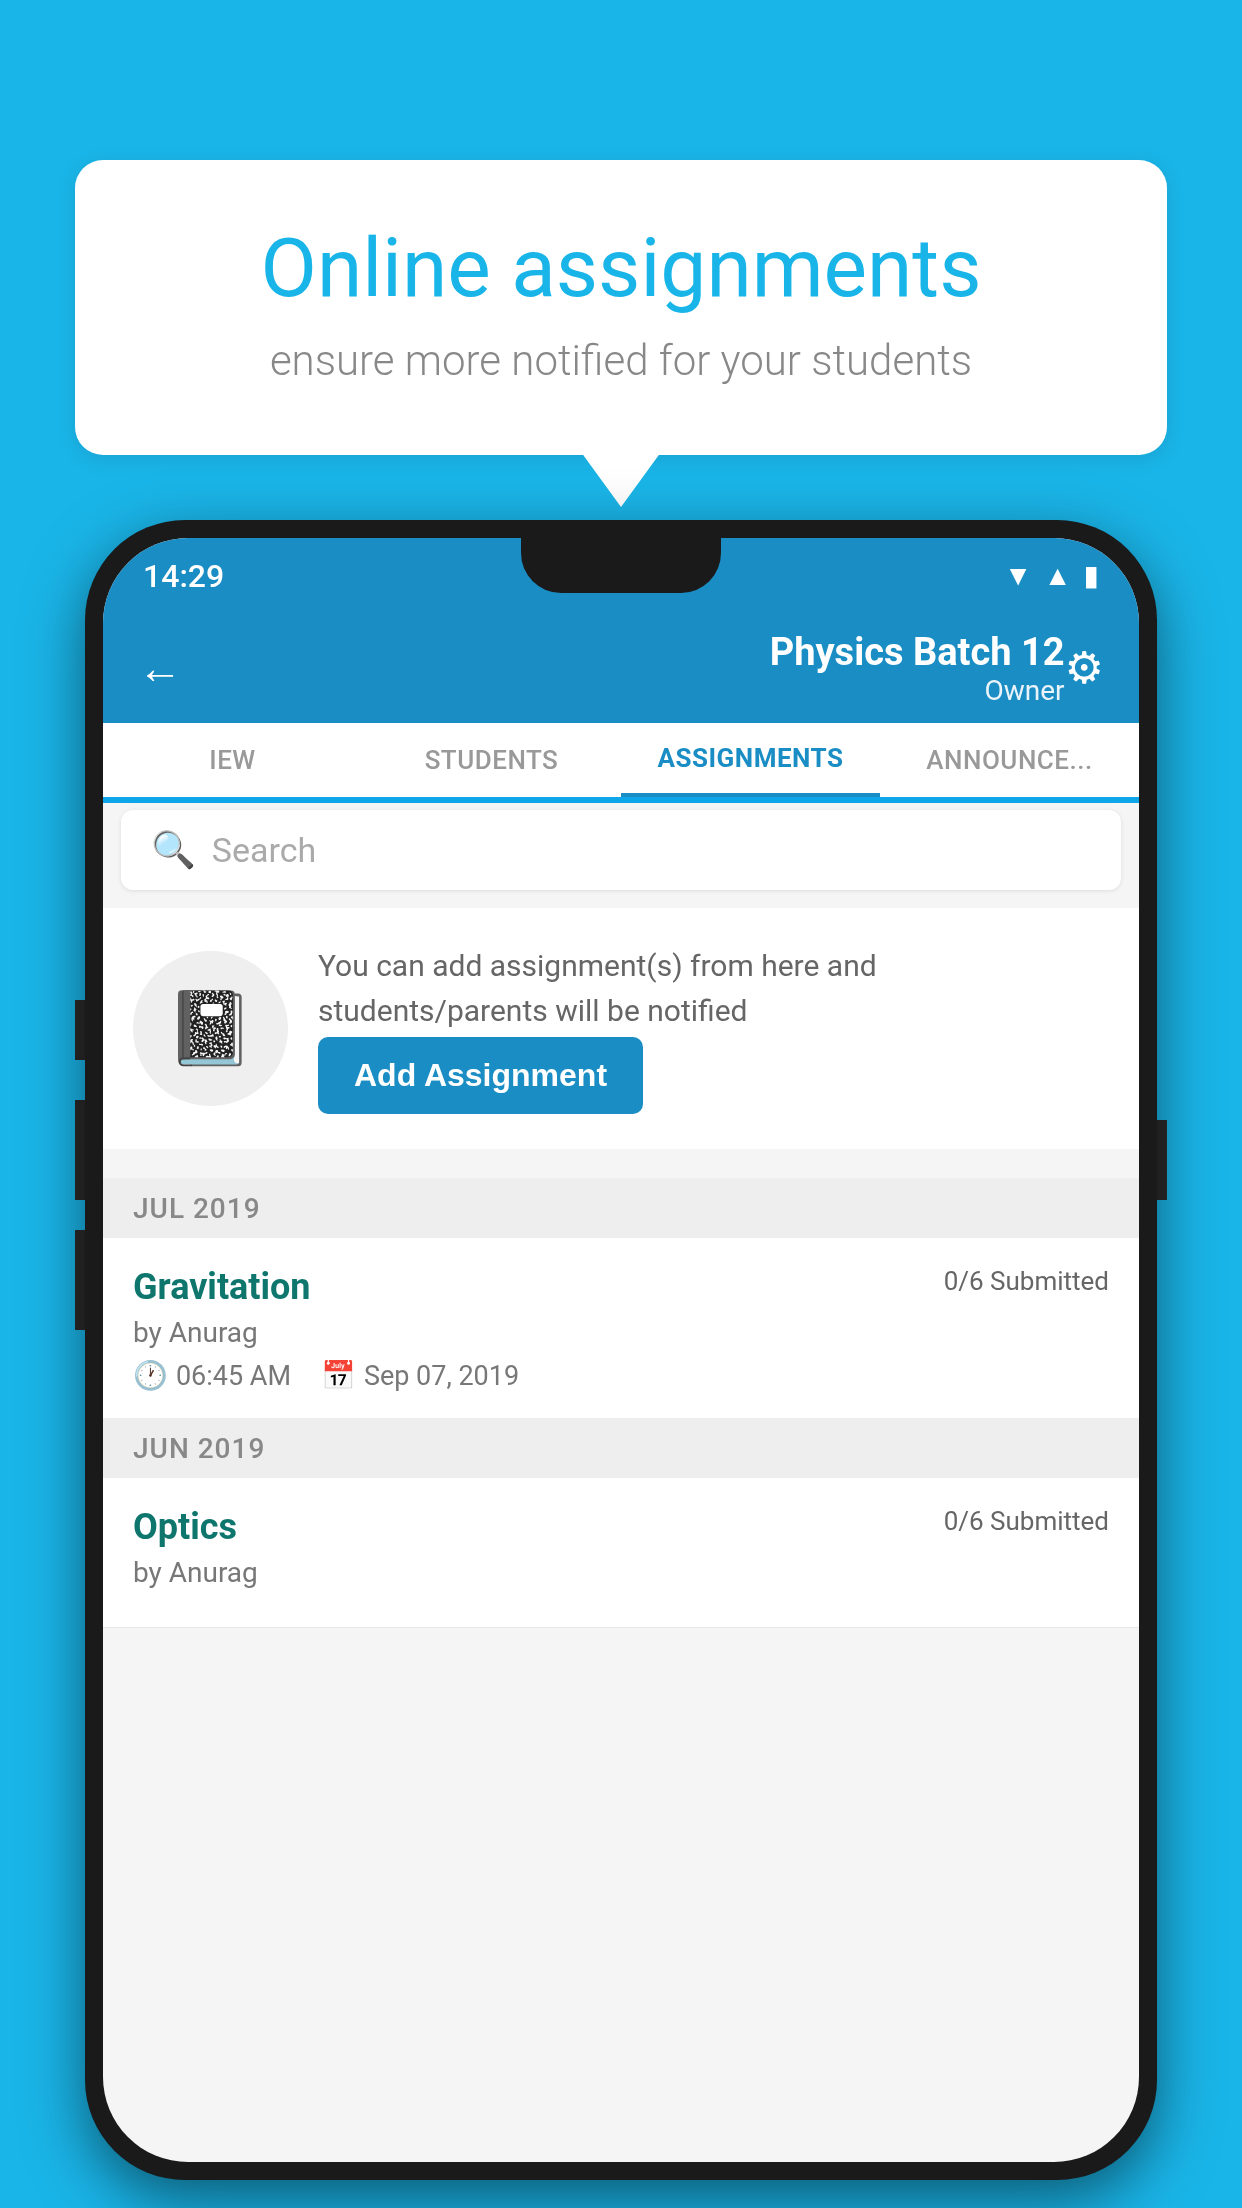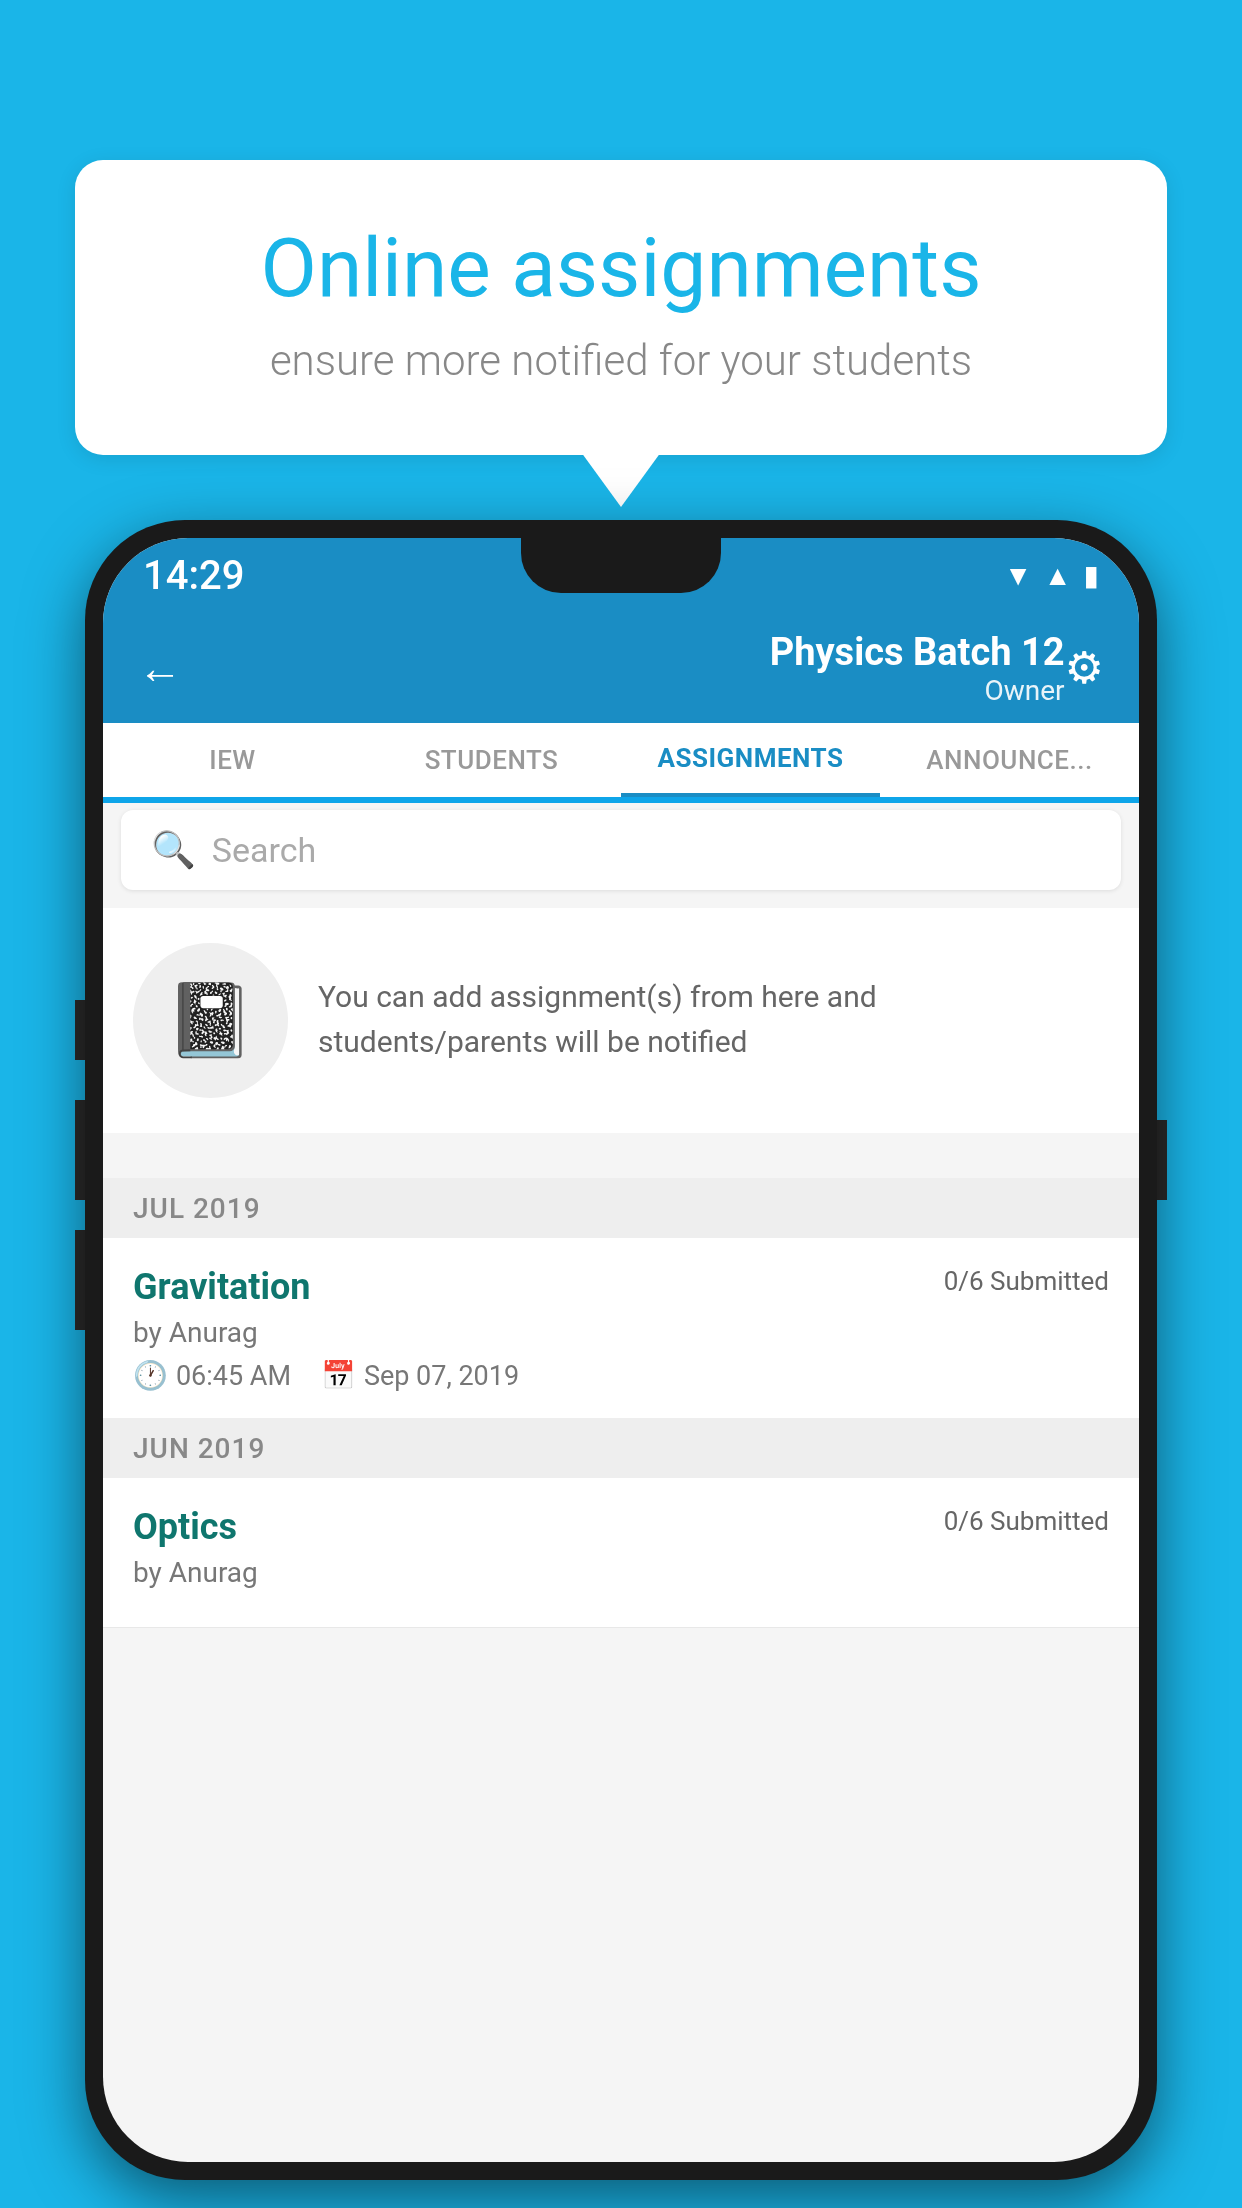--- a/index.html
+++ b/index.html
@@ -106,21 +106,21 @@
       height: 75px;
       background: #1a8dc4;
       display: flex;
       align-items: center;
       padding: 0 40px;
       z-index: 5;
     }
 
     .status-time {
       color: white;
-      font-size: 40px;
+      font-size: 32px;
       font-weight: 500;
       flex: 1;
     }
 
     .status-icons {
       display: flex;
       align-items: center;
       gap: 12px;
     }
 
@@ -446,20 +446,21 @@
         <span class="search-icon">🔍</span>
         <span class="search-placeholder">Search</span>
       </div>
 
       <div class="info-card">
         <div class="info-icon-circle">
           <span class="notebook-icon">📓</span>
         </div>
         <div class="info-content">
           <p class="info-text">You can add assignment(s) from here and students/parents will be notified</p>
+          <button class="add-assignment-btn">Add Assignment</button>
         </div>
       </div>
 
       <div class="section-header" style="top: 640px;">
         <span class="section-header-text">JUL 2019</span>
       </div>
 
       <div class="assignment-item" style="top: 700px;">
         <div class="assignment-top-row">
           <span class="assignment-title">Gravitation</span>

